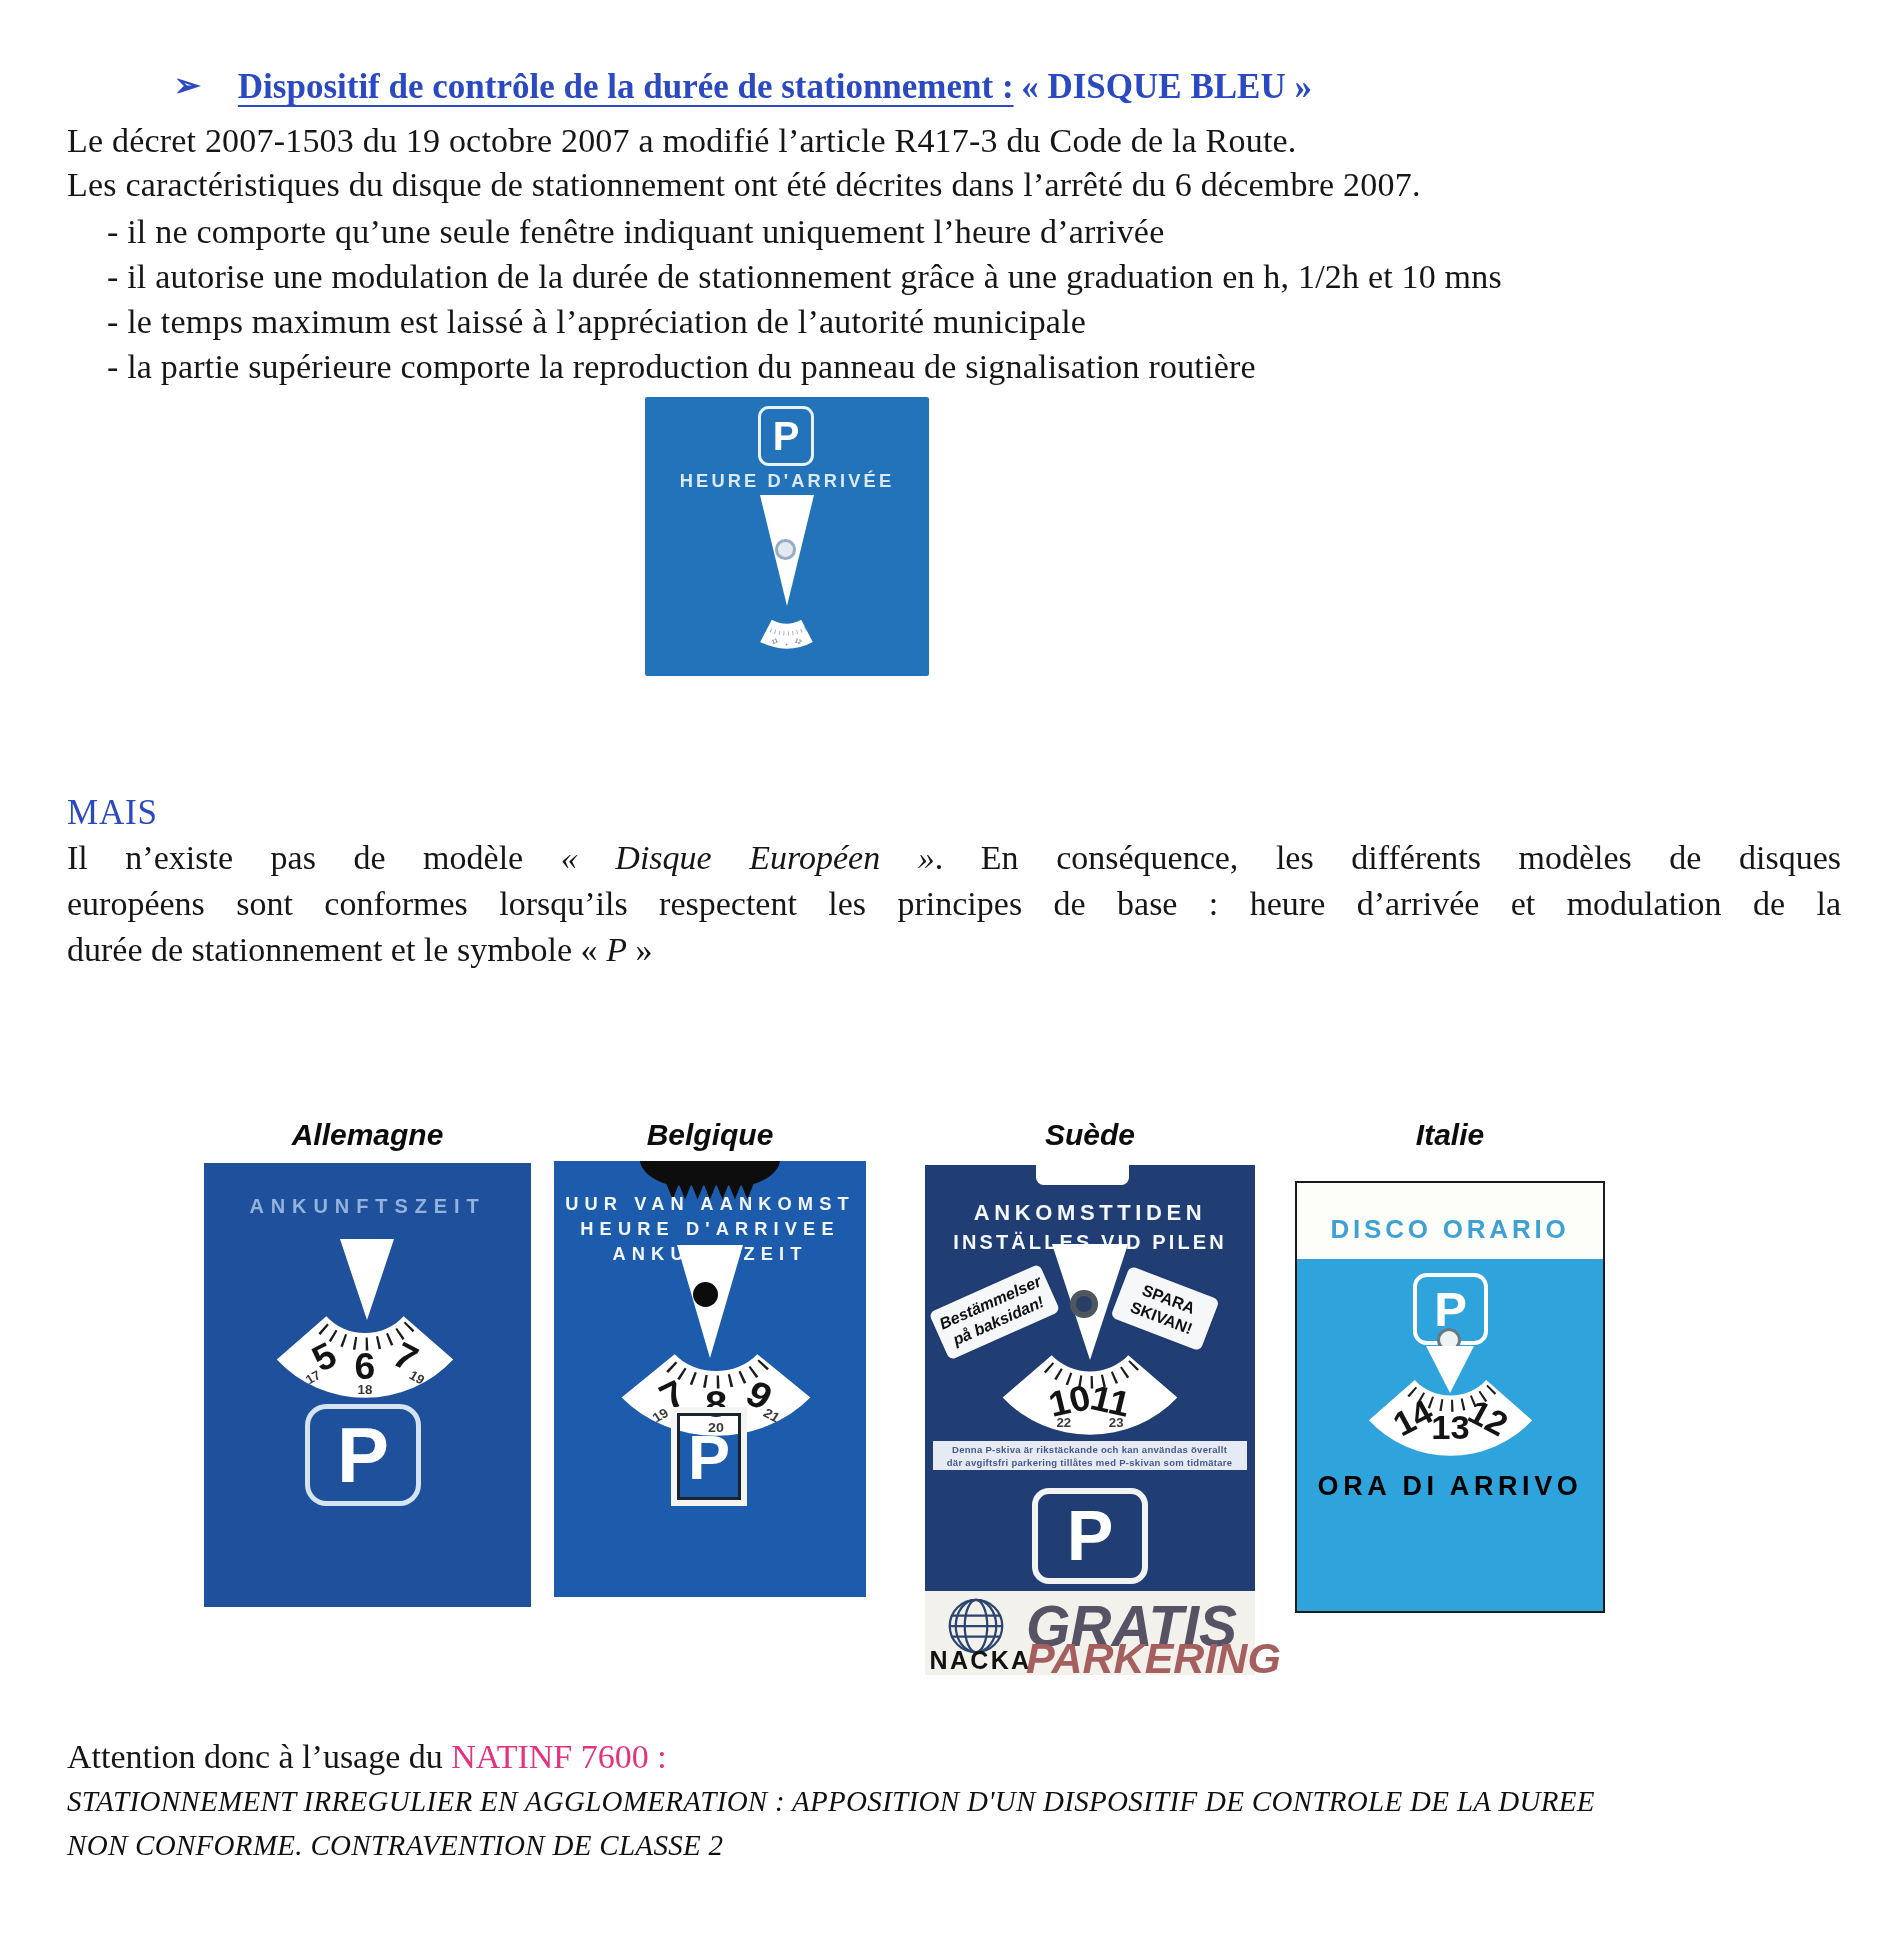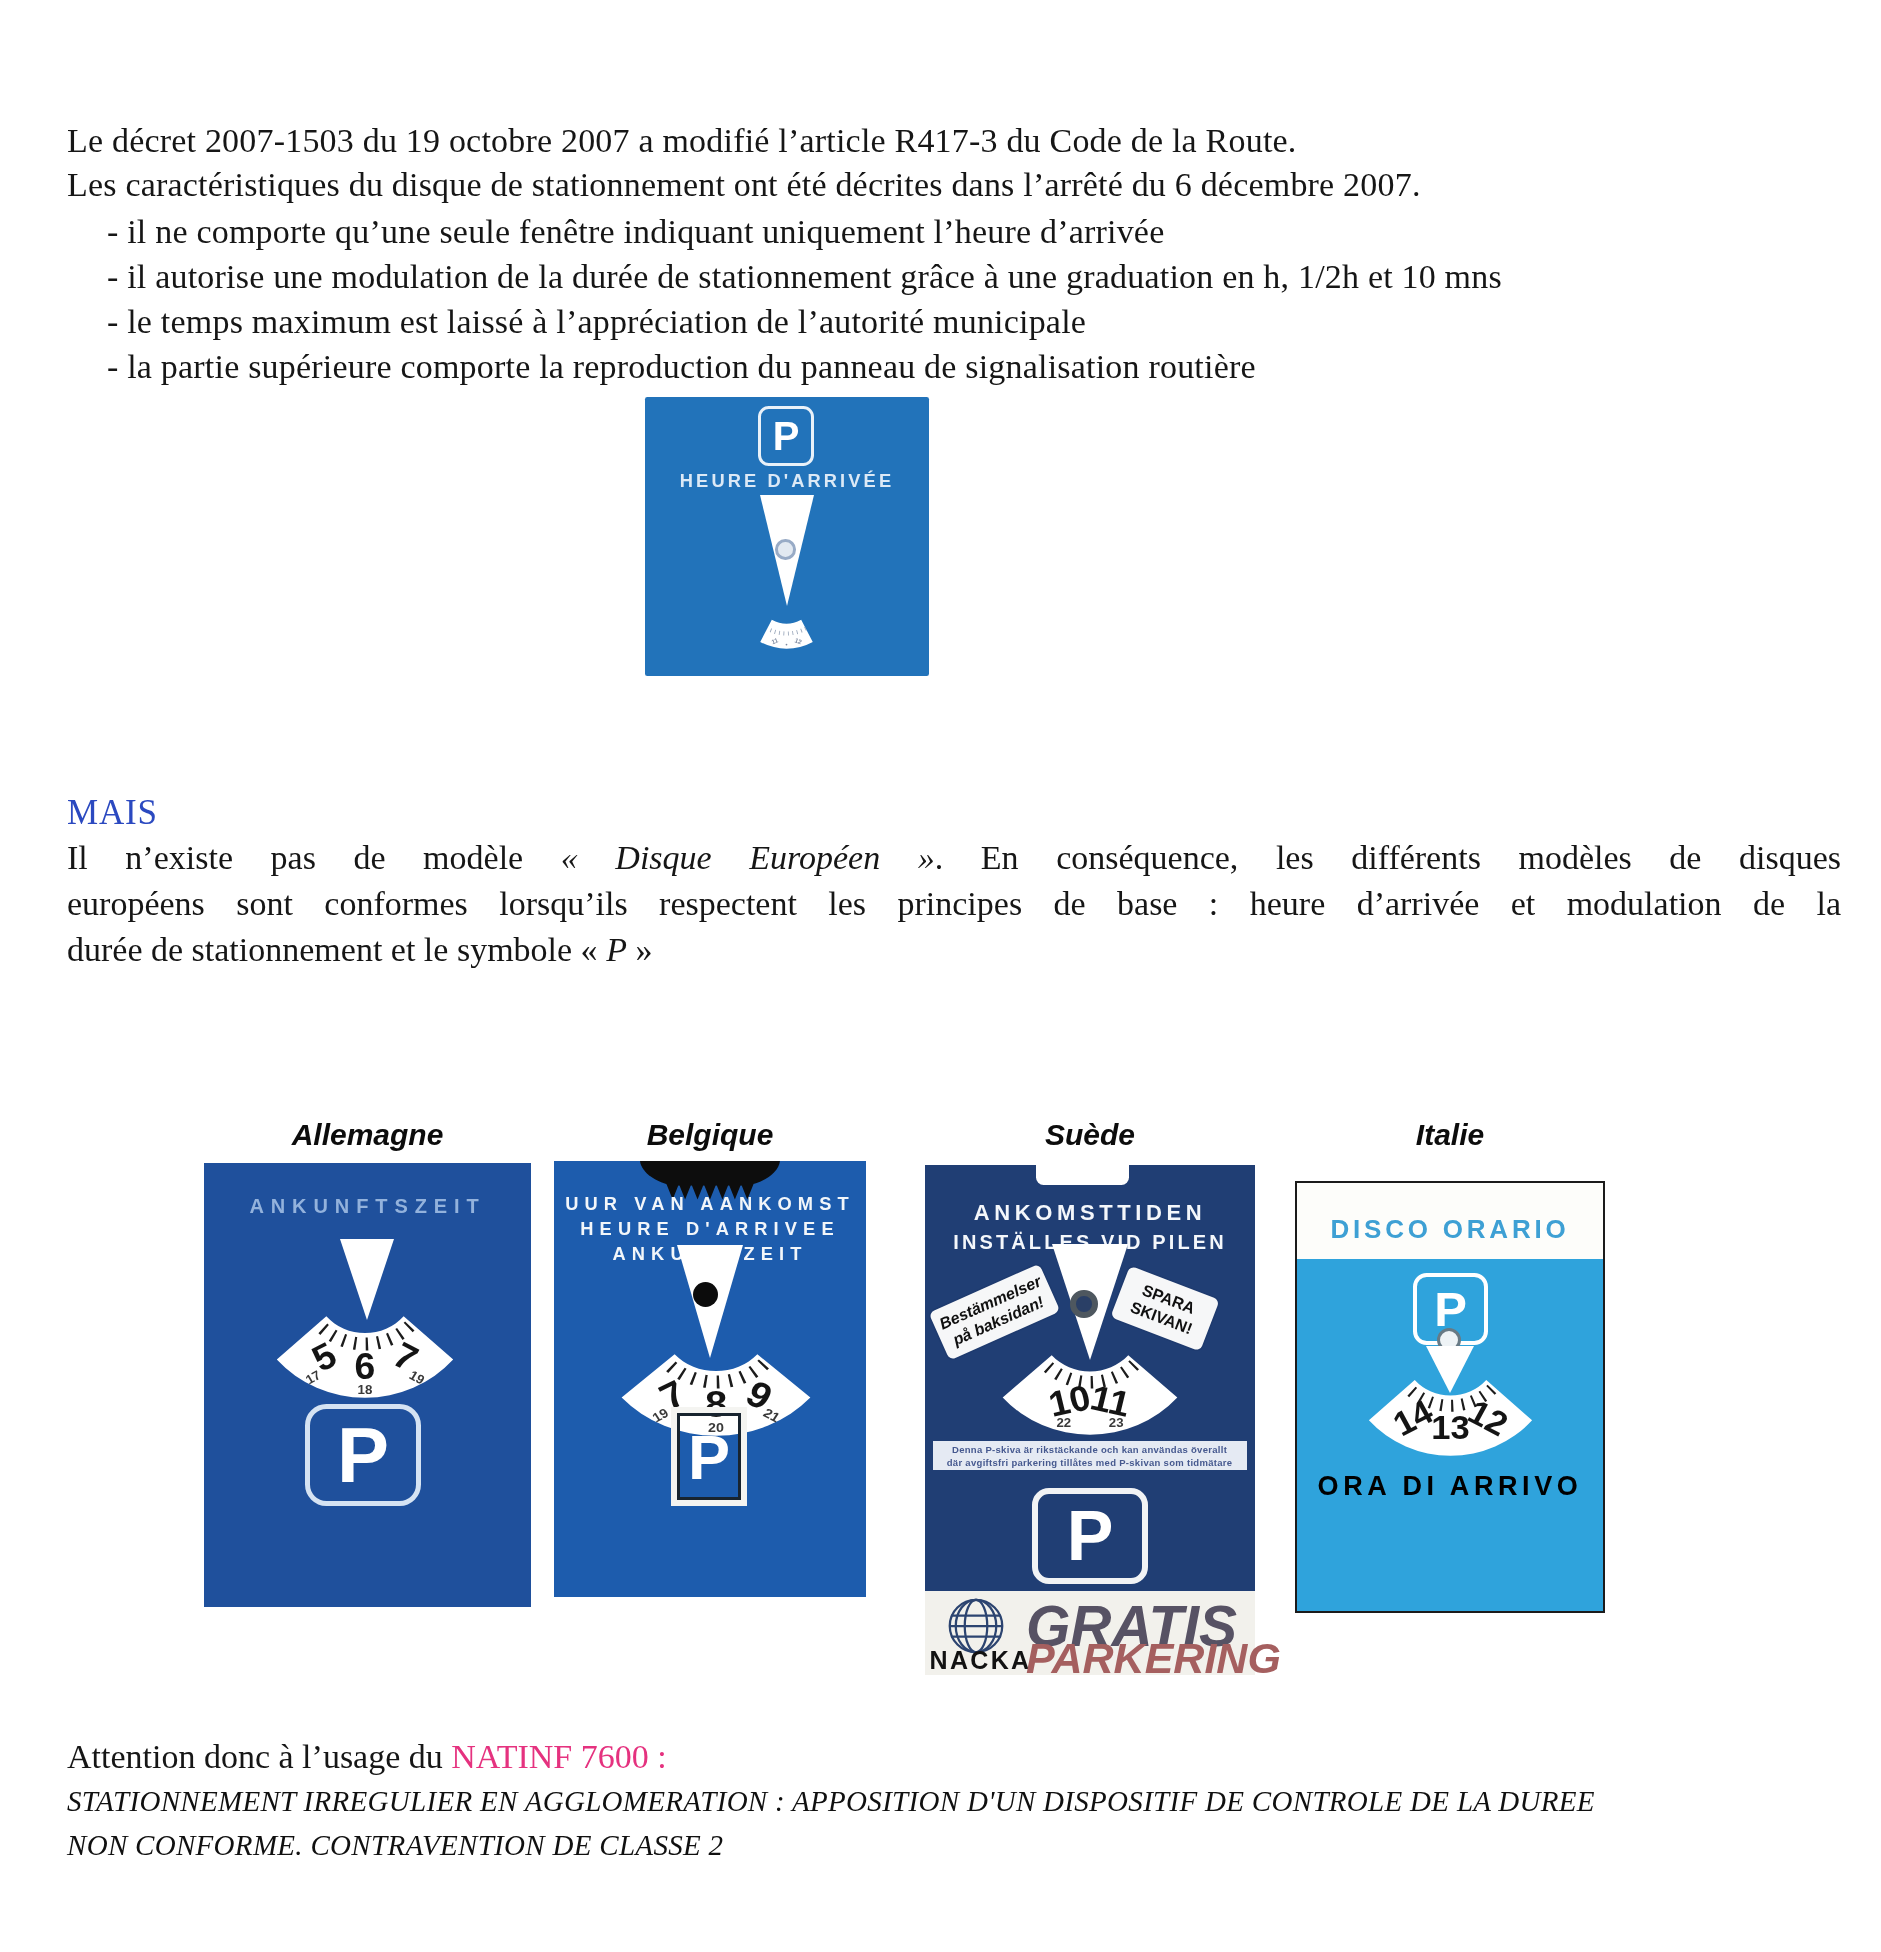--- a/index.html
+++ b/index.html
@@ -111,20 +111,23 @@
   
   #attention { position:absolute; left:67px; top:1738px; font-size:34px; color:#161616; white-space:nowrap; }
   #attention .natinf { color:#e5327f; }
   .legal { position:absolute; left:67px; font-style:italic; font-size:29px; color:#101010; white-space:nowrap; letter-spacing:0.3px; }
 </style>
 </head>
 <body>
 
 <div id="page">
 
+  <div class="heading">
+    <span class="arrow">➢</span><span class="hu">Dispositif de contrôle de la durée de stationnement :</span><span class="hq">« DISQUE BLEU »</span>
+  </div>
 
   <div class="tline" style="top:122px">Le décret 2007-1503 du 19 octobre 2007 a modifié l’article R417-3 du Code de la Route.</div>
   <div class="tline" style="top:166px">Les caractéristiques du disque de stationnement ont été décrites dans l’arrêté du 6 décembre 2007.</div>
 
   <div class="bline" style="top:213px">- il ne comporte qu’une seule fenêtre indiquant uniquement l’heure d’arrivée</div>
   <div class="bline" style="top:258px">- il autorise une modulation de la durée de stationnement grâce à une graduation en h, 1/2h et 10 mns</div>
   <div class="bline" style="top:303px">- le temps maximum est laissé à l’appréciation de l’autorité municipale</div>
   <div class="bline" style="top:348px">- la partie supérieure comporte la reproduction du panneau de signalisation routière</div>
 
   <div id="disc-fr">

